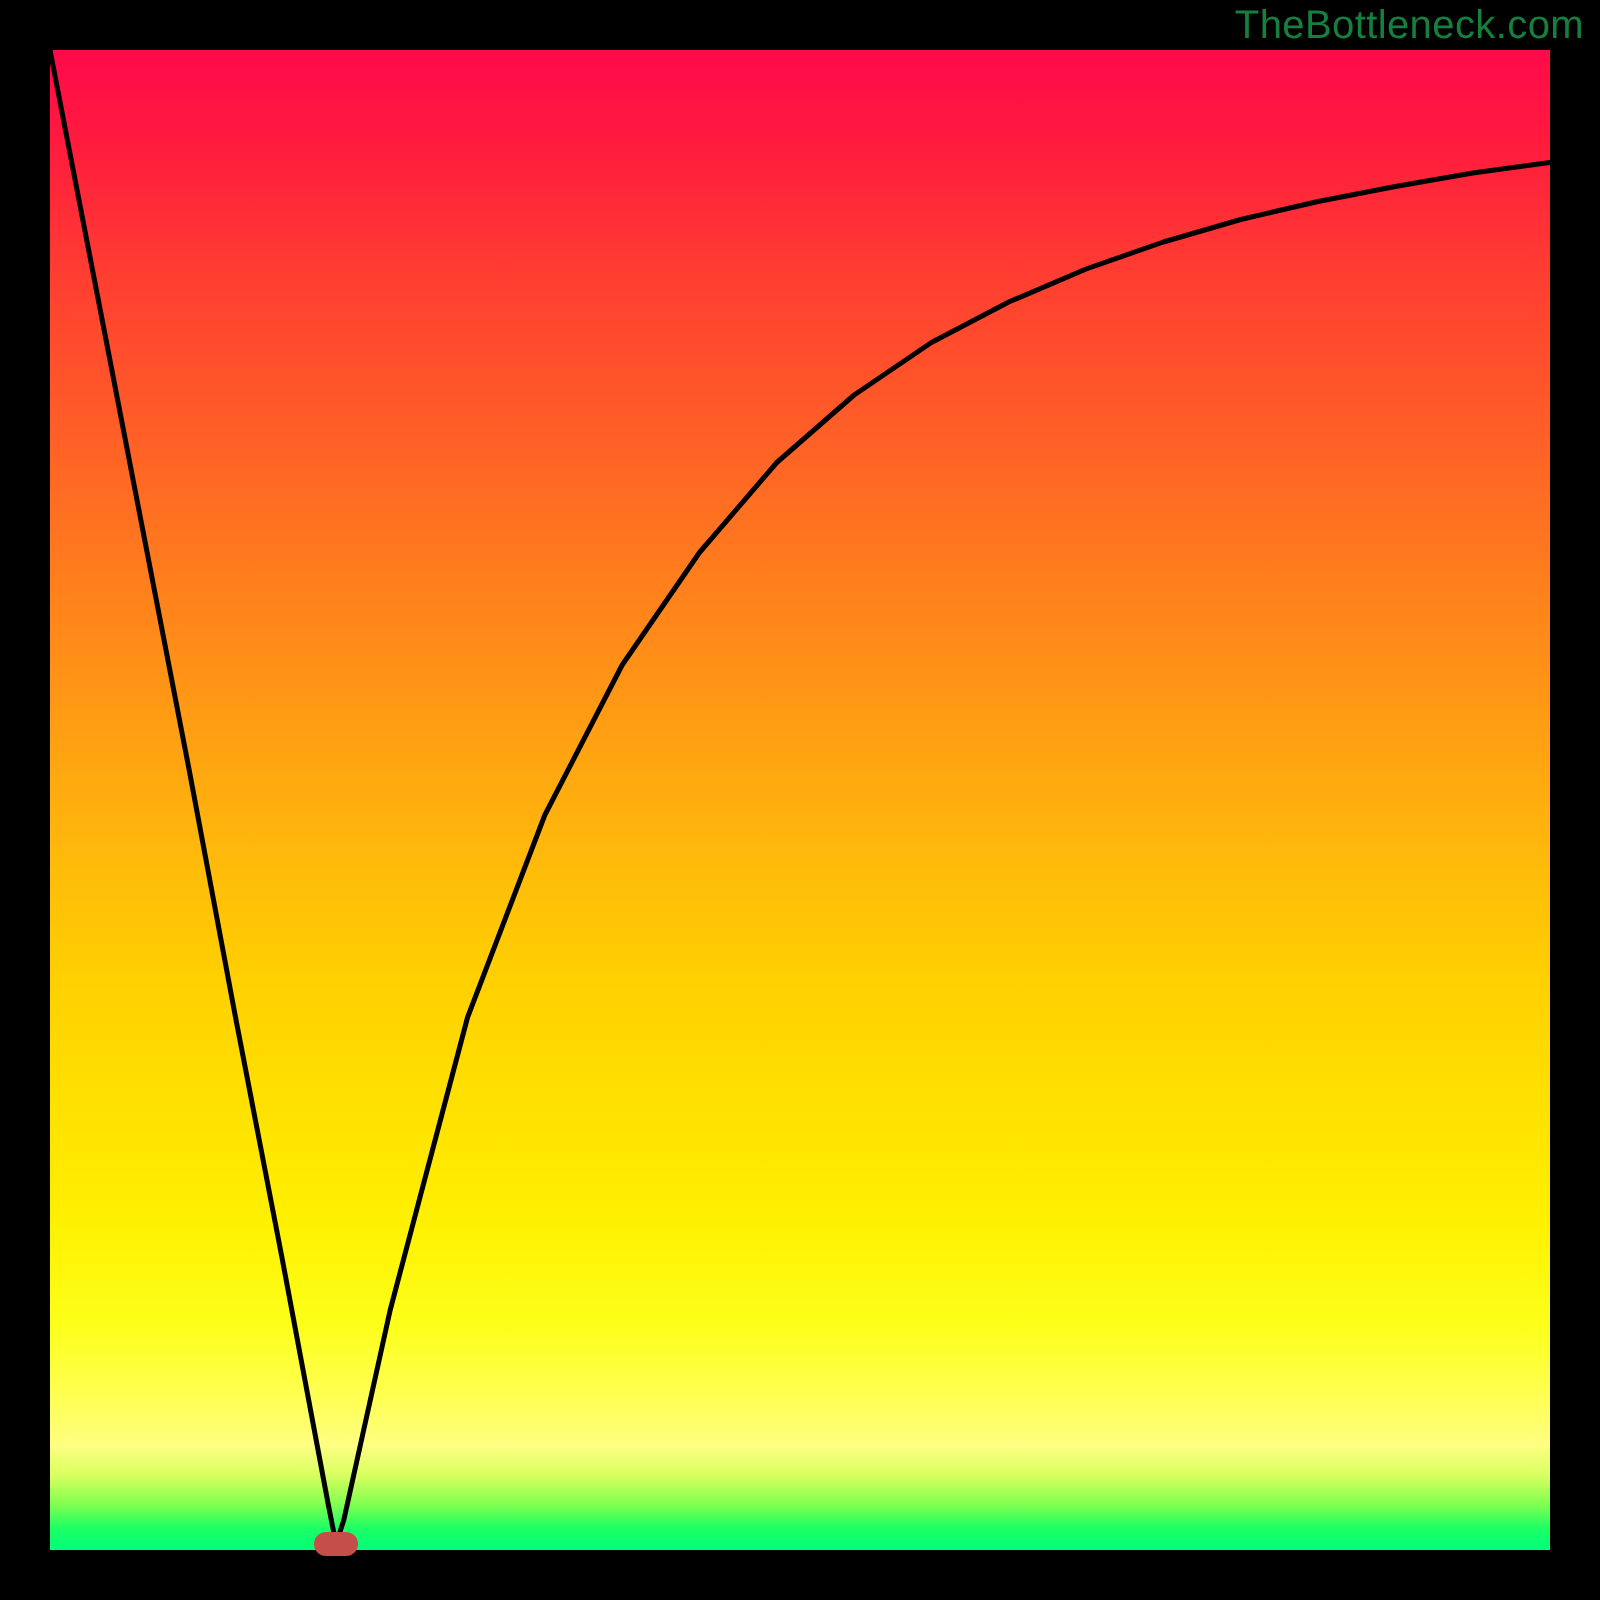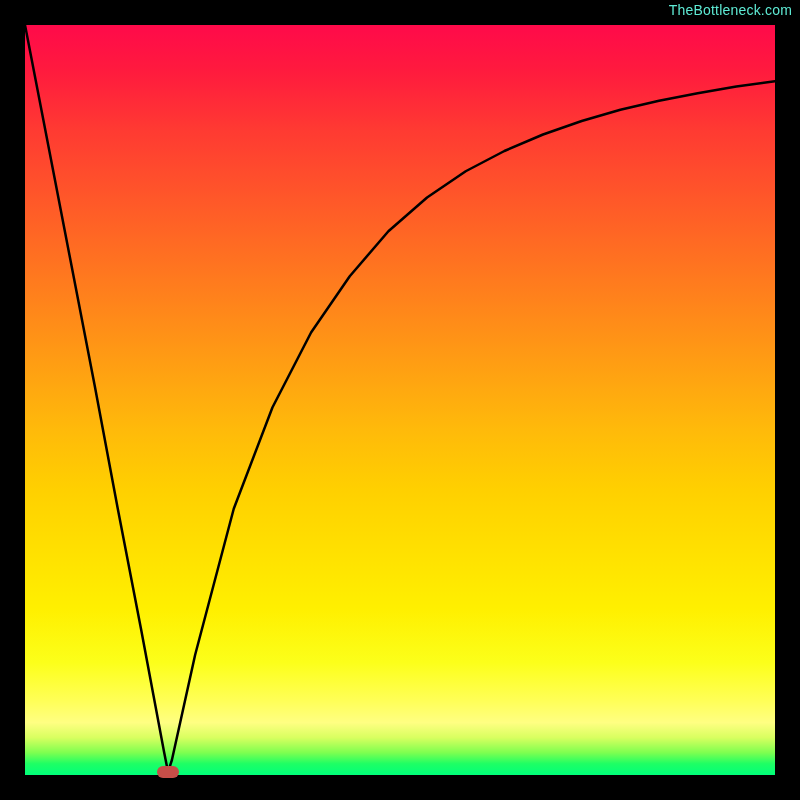--- a/index.html
+++ b/index.html
@@ -43,22 +43,22 @@
       #d9ff60 95%,
       #7fff50 97%,
       #1eff64 98.5%,
       #00ff7a 100%
     );
   }
   .watermark {
     position: absolute;
     top: 2px;
     right: 8px;
-    color: #5eead4;
-    font-size: 14px;
+    color: #15803d;
+    font-size: 20px;
     font-weight: 500;
     letter-spacing: 0.2px;
     user-select: none;
   }
   svg.curve {
     position: absolute;
     left: 0;
     top: 0;
     width: 750px;
     height: 750px;

